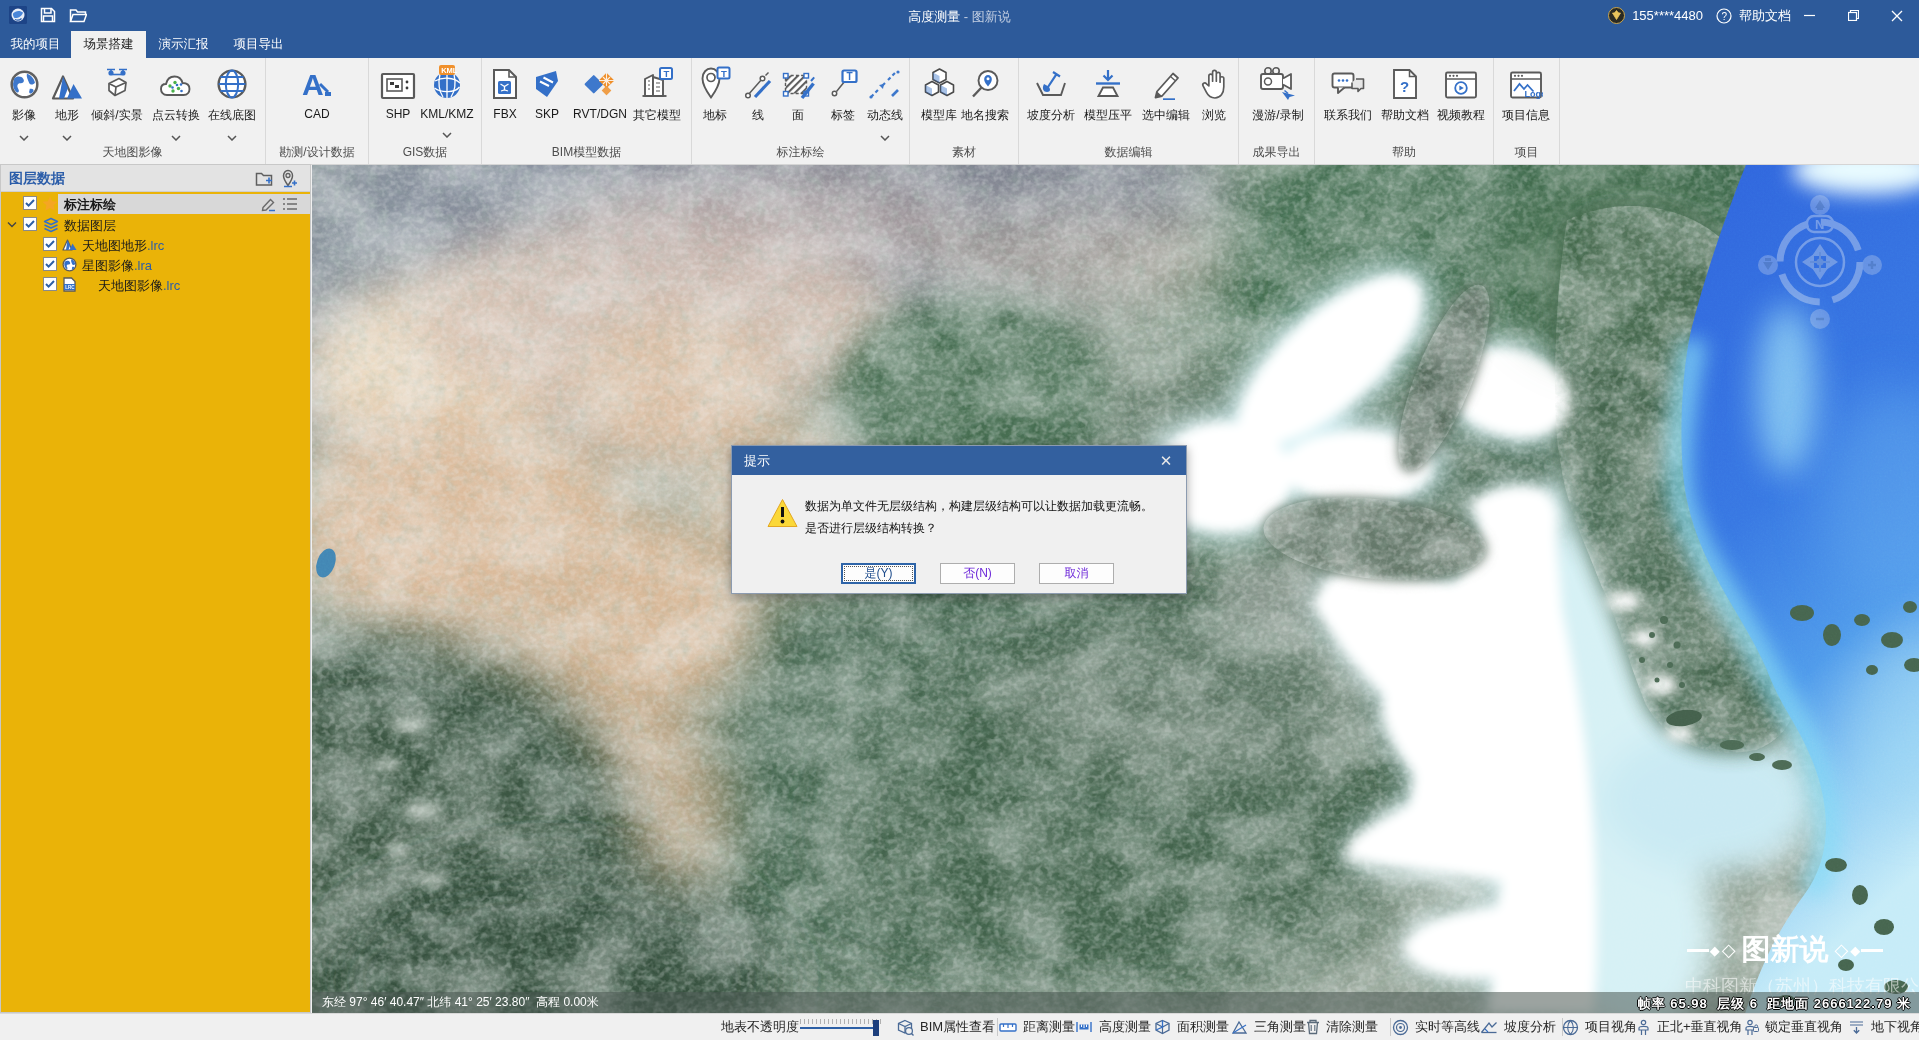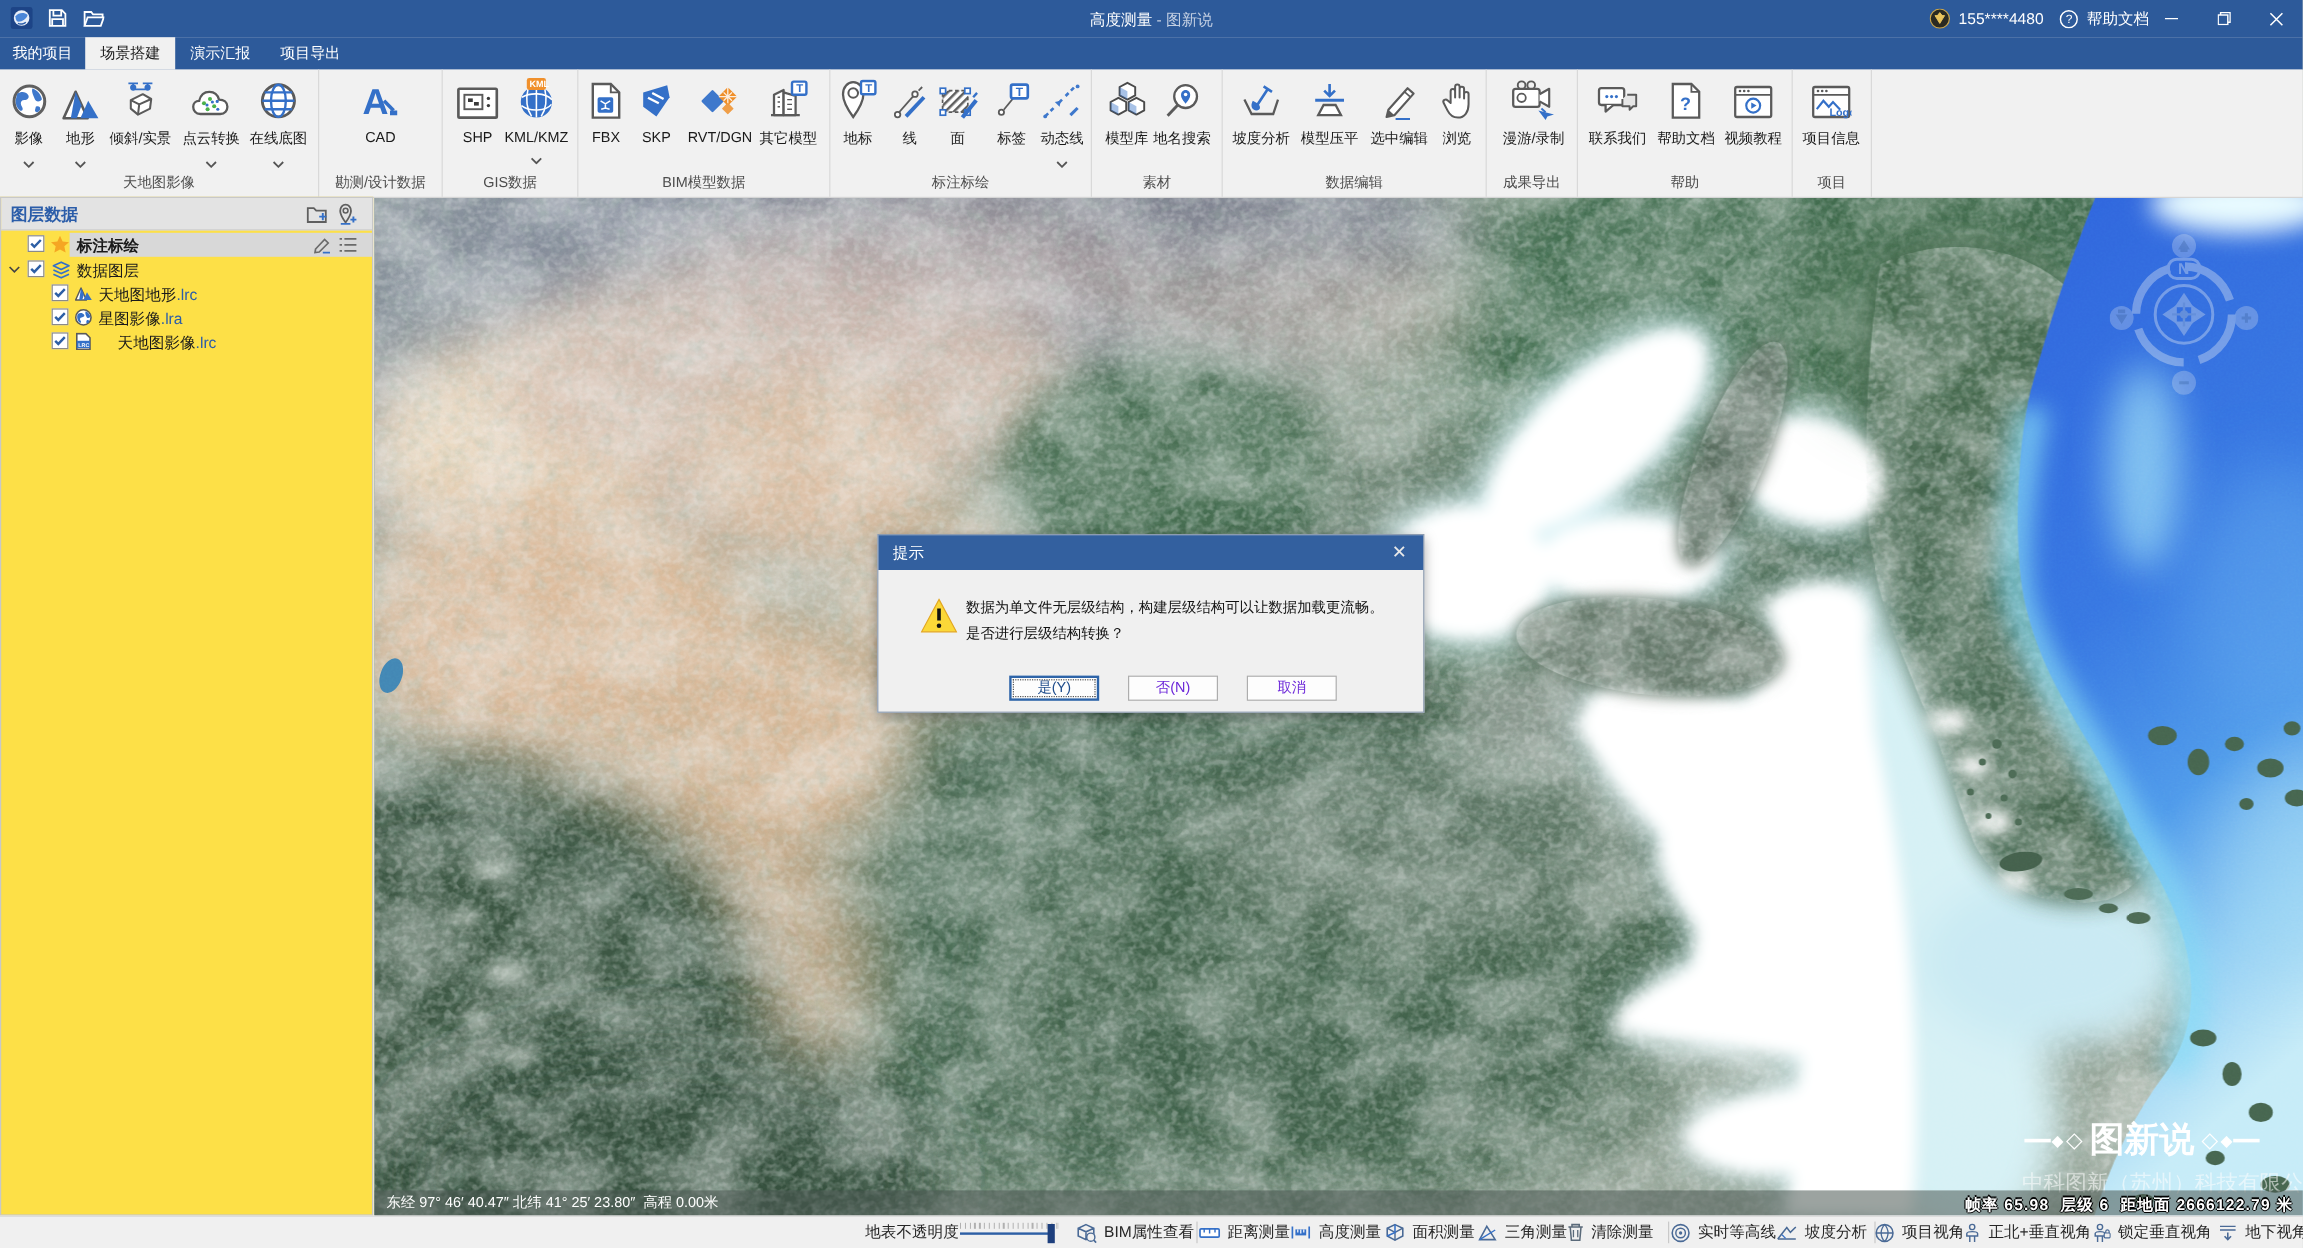--- a/index.html
+++ b/index.html
@@ -20,21 +20,21 @@
 #tabs .tab.active { background:#f1f1f1; color:#1a1a1a; }
 
 #ribbon { position:absolute; left:0; top:58px; width:1919px; height:107px; background:#f1f1f1; border-bottom:1px solid #d5d5d5; }
 .rgroup { position:absolute; top:0; height:106px; border-right:1px solid #d9d9d9; }
 .rgroup .glabel { position:absolute; bottom:3px; left:0; width:100%; text-align:center; font-size:12px; color:#4d4d4d; }
 .ritem { position:absolute; top:8px; text-align:center; }
 .ritem .ricon { height:34px; display:flex; align-items:flex-end; justify-content:center; }
 .ritem .rtext { font-size:12px; color:#1a1a1a; margin-top:7px; white-space:nowrap; }
 .ritem .arrow { margin-top:3px; height:6px; }
 
-#lpanel { position:absolute; left:0; top:164px; width:311px; height:849px; background:#fde047; border:1px solid #c8c8c8; }
+#lpanel { position:absolute; left:0; top:164px; width:311px; height:849px; background:#eab308; border:1px solid #c8c8c8; }
 #lphead { position:absolute; left:0; top:0; width:309px; height:27px; background:#e3e3e3; border-bottom:1px solid #cfcfcf; }
 #lphead .t { position:absolute; left:8px; top:5px; color:#2b5da9; font-size:14px; font-weight:bold; }
 .trow { position:absolute; left:1px; width:308px; height:20px; font-size:13px; color:#1a1a1a; }
 .trow .cb { position:absolute; top:2px; width:14px; height:14px; border:1px solid #8a8a8a; background:#fff; }
 .trow .lbl { position:absolute; top:2px; white-space:nowrap; }
 .ext { color:#2b5da9; }
 
 #map { position:absolute; left:312px; top:165px; width:1607px; height:848px; overflow:hidden; background:#8fa193; }
 #coordbar { position:absolute; left:312px; top:992px; width:1607px; height:21px; background:rgba(75,88,82,0.55); color:#fff; font-size:12px; line-height:21px; padding-left:10px; }
 #fps { position:absolute; right:8px; top:995px; color:#fff; font-size:13px; font-weight:bold; text-shadow:-1px 0 #000,1px 0 #000,0 -1px #000,0 1px #000; letter-spacing:1px; }

